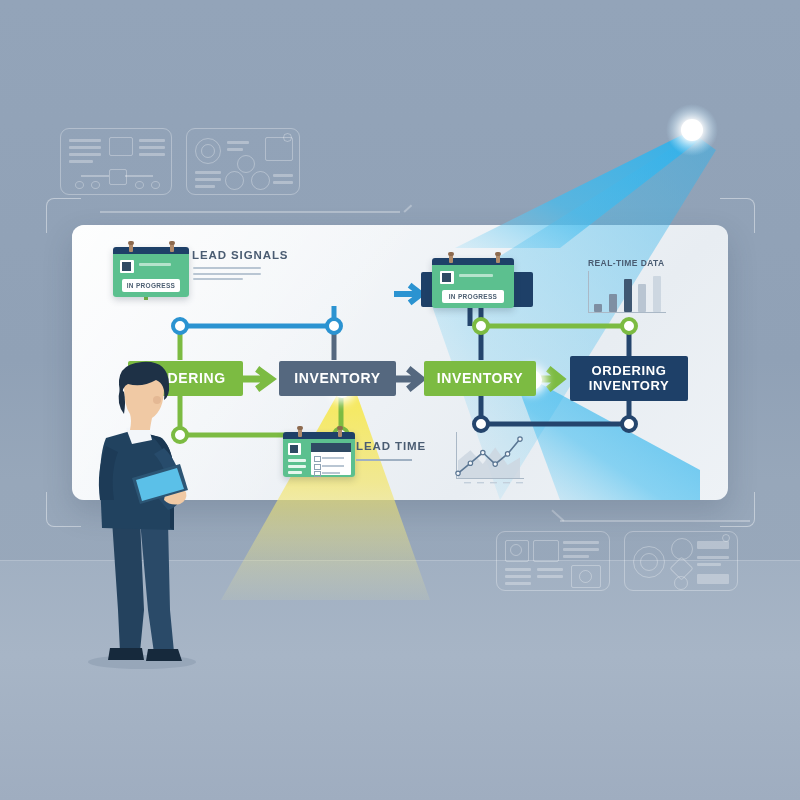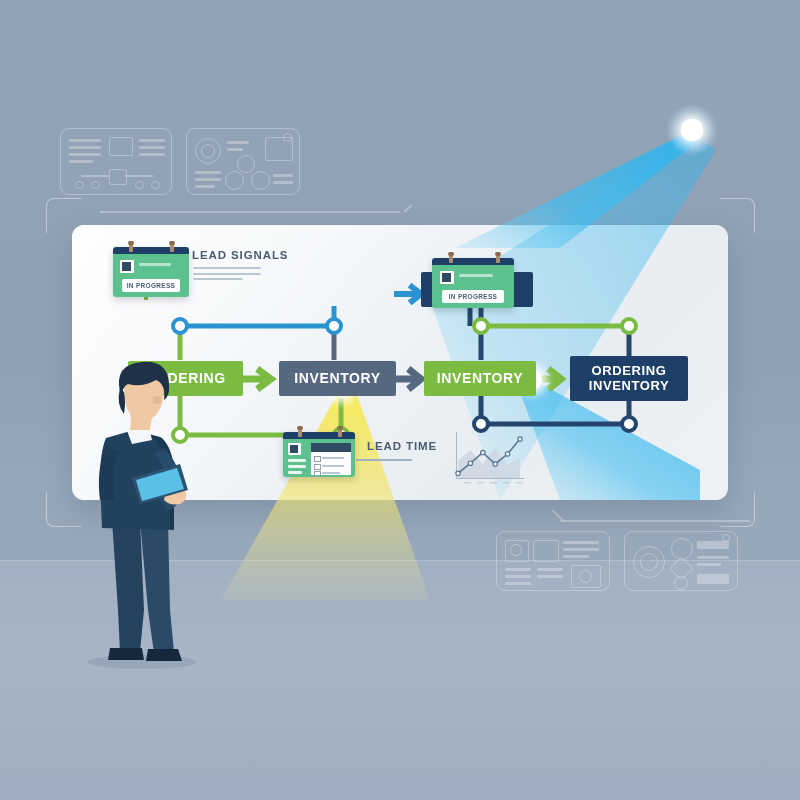--- a/index.html
+++ b/index.html
@@ -315,25 +315,39 @@
 
   <div class="label" style="left:192px;top:249px;font-size:11.5px;">
     <span>LEAD SIGNALS</span>
   </div>
   <div class="label-lines" style="left:193px;top:267px;width:68px;">
     <i style="width:68px;"></i>
       <i style="width:68px;"></i>
       <i style="width:50px;"></i>
   </div>
 
-  <div class="label" style="left:356px;top:440px;font-size:11.5px;margin-left:11px;">
+  <div class="label" style="left:356px;top:440px;font-size:11.5px;">
     <span>LEAD TIME</span>
   </div>
   <div class="label-rule" style="left:356px;top:459px;width:56px;"></div>
 
+  <div class="chart-box" style="left:584px;top:258px;width:90px;height:62px;">
+    <div class="chart-title" style="left:4px;top:0;font-size:8.5px;">
+      <span>REAL-TIME DATA</span>
+    </div>
+    <div class="axis" style="left:4px;top:13px;width:1.4px;height:42px;"></div>
+    <div class="axis" style="left:4px;top:54px;width:78px;height:1.4px;"></div>
+    <div id="bars-rt" style="position:absolute;left:10px;top:13px;width:74px;height:41px;">
+        <div class="bar-col" style="left: 0px; bottom: 0px; width: 8px; height: 8.2px; background: rgb(126, 143, 163); position: absolute;"></div>
+        <div class="bar-col" style="left: 14.8px; bottom: 0px; width: 8px; height: 18.2222px; background: rgb(126, 143, 163); position: absolute;"></div>
+        <div class="bar-col" style="left: 29.6px; bottom: 0px; width: 8px; height: 32.8px; background: rgb(63, 87, 114); position: absolute;"></div>
+        <div class="bar-col" style="left: 44.4px; bottom: 0px; width: 8px; height: 28.2444px; background: rgb(185, 197, 210); position: absolute;"></div>
+        <div class="bar-col" style="left: 59.2px; bottom: 0px; width: 8px; height: 36.4444px; background: rgb(205, 215, 225); position: absolute;"></div>
+      </div>
+  </div>
 
   <div class="chart-box" style="left:450px;top:428px;width:82px;height:62px;">
     <div class="axis" style="left:6px;top:4px;width:1.4px;height:46px;"></div>
     <div class="axis" style="left:6px;top:50px;width:68px;height:1.4px;"></div>
     <svg id="trendsvg" width="82" height="62" style="position:absolute;left:0;top:0;">
         <path d="M8,50 L8,32.4 L20.4,22.210526315789476 L32.8,36.10526315789474 L45.2,19.43157894736842 L57.6,37.03157894736842 L70,29.621052631578948 L70,50 Z" fill="#ccd6e0" opacity="0.85"></path>
         <path d="M8,45.368421052631575 L20.4,35.17894736842105 L32.8,24.526315789473685 L45.2,36.10526315789474 L57.6,25.91578947368421 L70,11.094736842105263" fill="none" stroke="#5a7693" stroke-width="1.6"></path>
         <circle cx="8" cy="45.368421052631575" r="2.2" fill="#f4f7fa" stroke="#5a7693" stroke-width="1.2"></circle>
         <circle cx="20.4" cy="35.17894736842105" r="2.2" fill="#f4f7fa" stroke="#5a7693" stroke-width="1.2"></circle>
         <circle cx="32.8" cy="24.526315789473685" r="2.2" fill="#f4f7fa" stroke="#5a7693" stroke-width="1.2"></circle>

